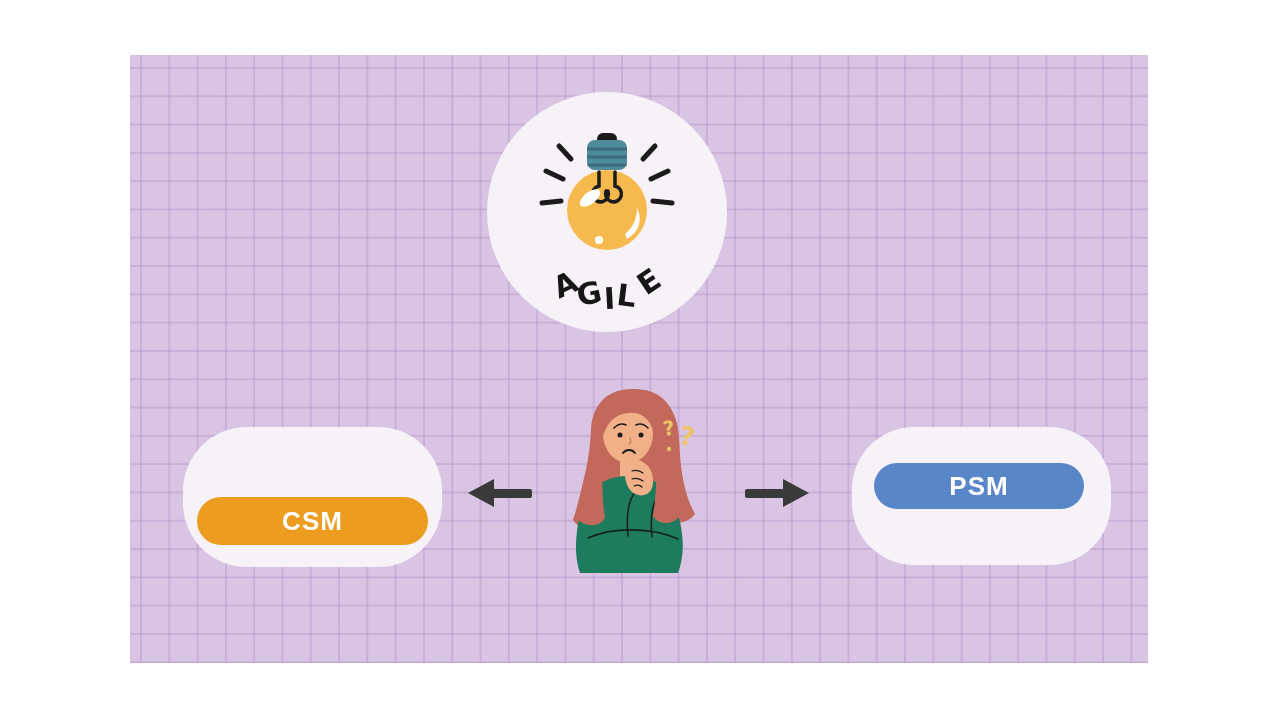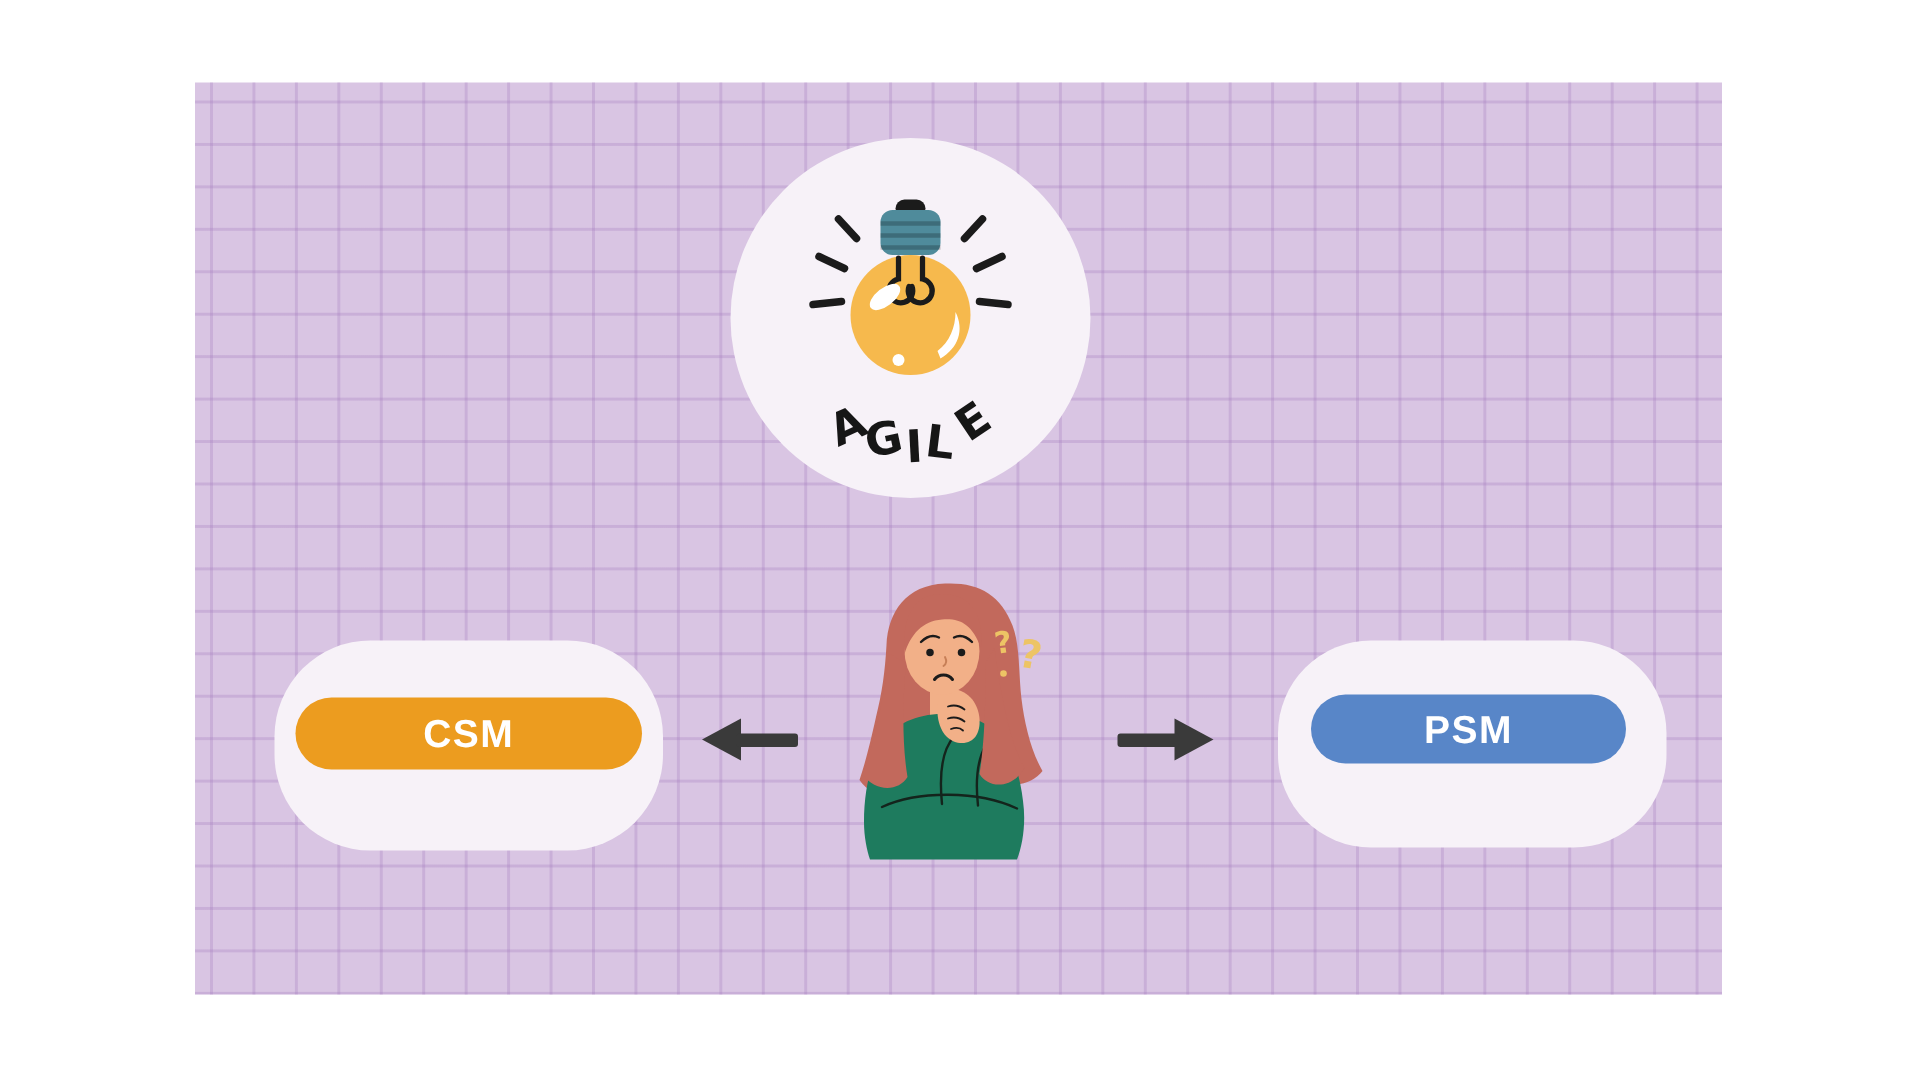--- a/index.html
+++ b/index.html
@@ -88,21 +88,21 @@
       <div class="agile-word">
         <span class="l0">A</span>
         <span class="l1">G</span>
         <span class="l2">I</span>
         <span class="l3">L</span>
         <span class="l4">E</span>
       </div>
     </div>
 
     <div class="option-card card-csm">
-      <div class="pill pill-csm" style="background-color: rgb(236, 156, 31);">
+      <div class="pill pill-csm" style="background-color: rgb(236, 156, 31); margin-top: 32px;">
         <span>CSM</span>
       </div>
     </div>
 
     <div class="option-card card-psm">
       <div class="pill pill-psm" style="background-color: rgb(88, 134, 200);">
         <span>PSM</span>
       </div>
     </div>
 

